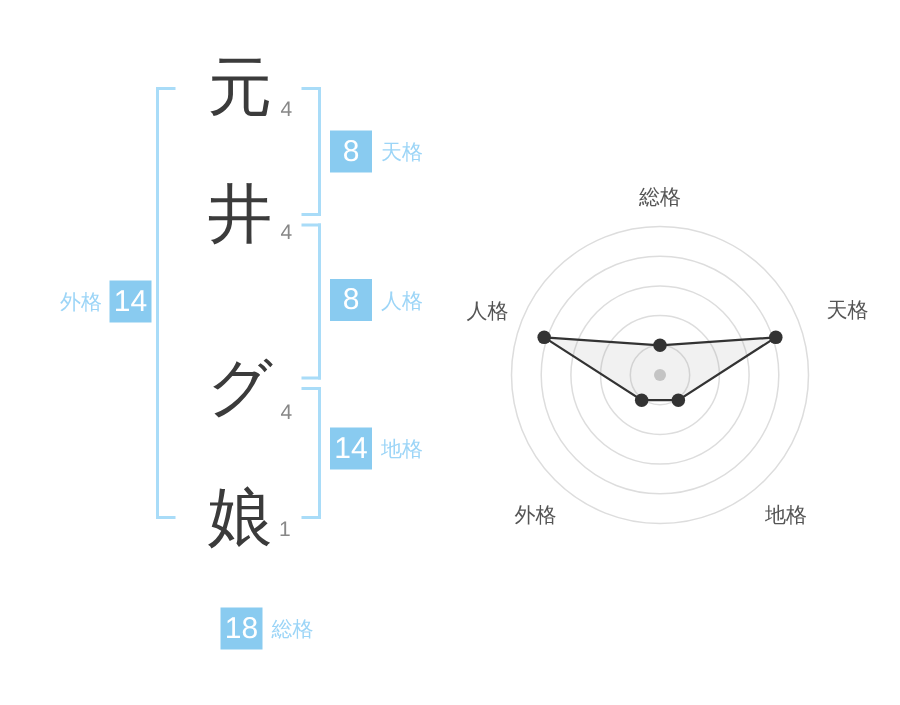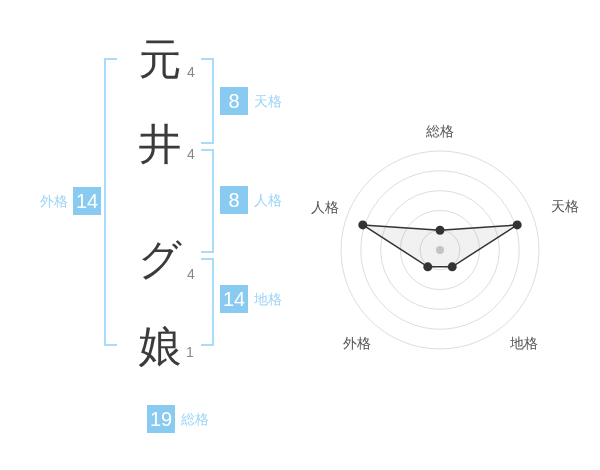--- a/index.html
+++ b/index.html
@@ -63,21 +63,21 @@
   <span>14</span>
 </div>
 <div class="abs kaku-label" style="left:254px;top:299px">地格</div>
 
 <div class="abs kaku-label right-align" style="left:68px;top:201px">外格</div>
 <div class="abs badge" style="left:73px;top:187px">
   <span>14</span>
 </div>
 
 <div class="abs badge" style="left:147px;top:405px">
-  <span>19</span>
+  <span>18</span>
 </div>
 <div class="abs kaku-label" style="left:181px;top:419px">総格</div>
 
 <svg id="radar" class="abs" style="left:310px;top:95px" width="290" height="290" viewBox="0 0 290 290">
     <circle cx="130" cy="155" r="19.8" fill="none" stroke="#dddddd" stroke-width="1"></circle>
     <circle cx="130" cy="155" r="39.6" fill="none" stroke="#dddddd" stroke-width="1"></circle>
     <circle cx="130" cy="155" r="59.4" fill="none" stroke="#dddddd" stroke-width="1"></circle>
     <circle cx="130" cy="155" r="79.2" fill="none" stroke="#dddddd" stroke-width="1"></circle>
     <circle cx="130" cy="155" r="99" fill="none" stroke="#dddddd" stroke-width="1"></circle>
     <polygon points="130.0,135.2 207.2,129.9 142.2,171.8 117.8,171.8 52.8,129.9" fill="rgba(150,150,150,0.13)" stroke="#333333" stroke-width="1.5"></polygon>

